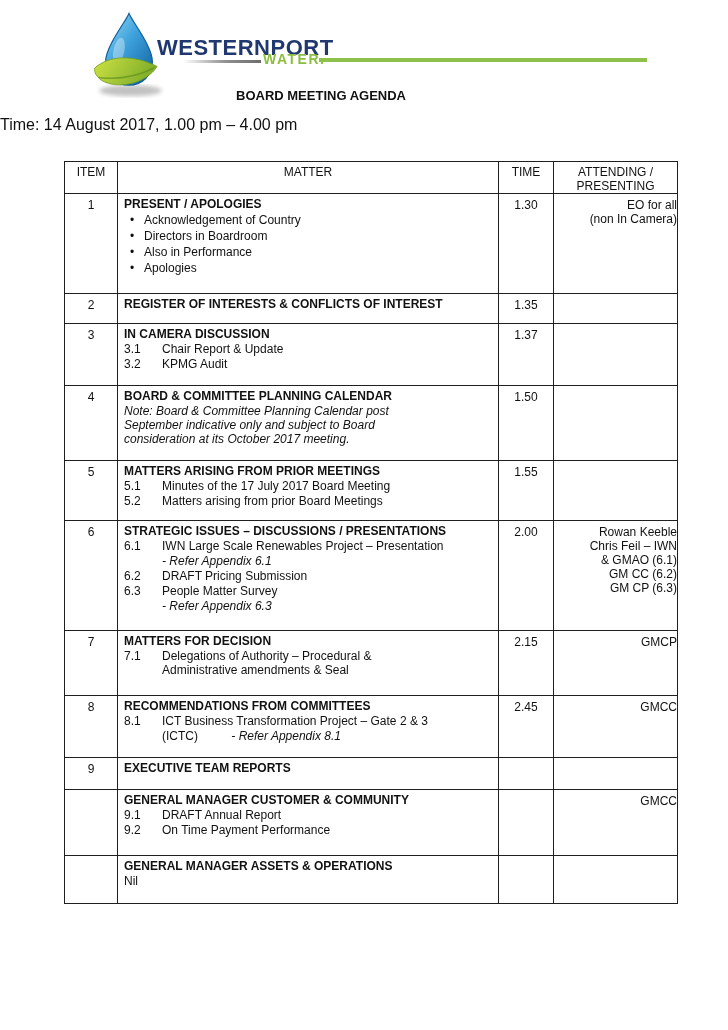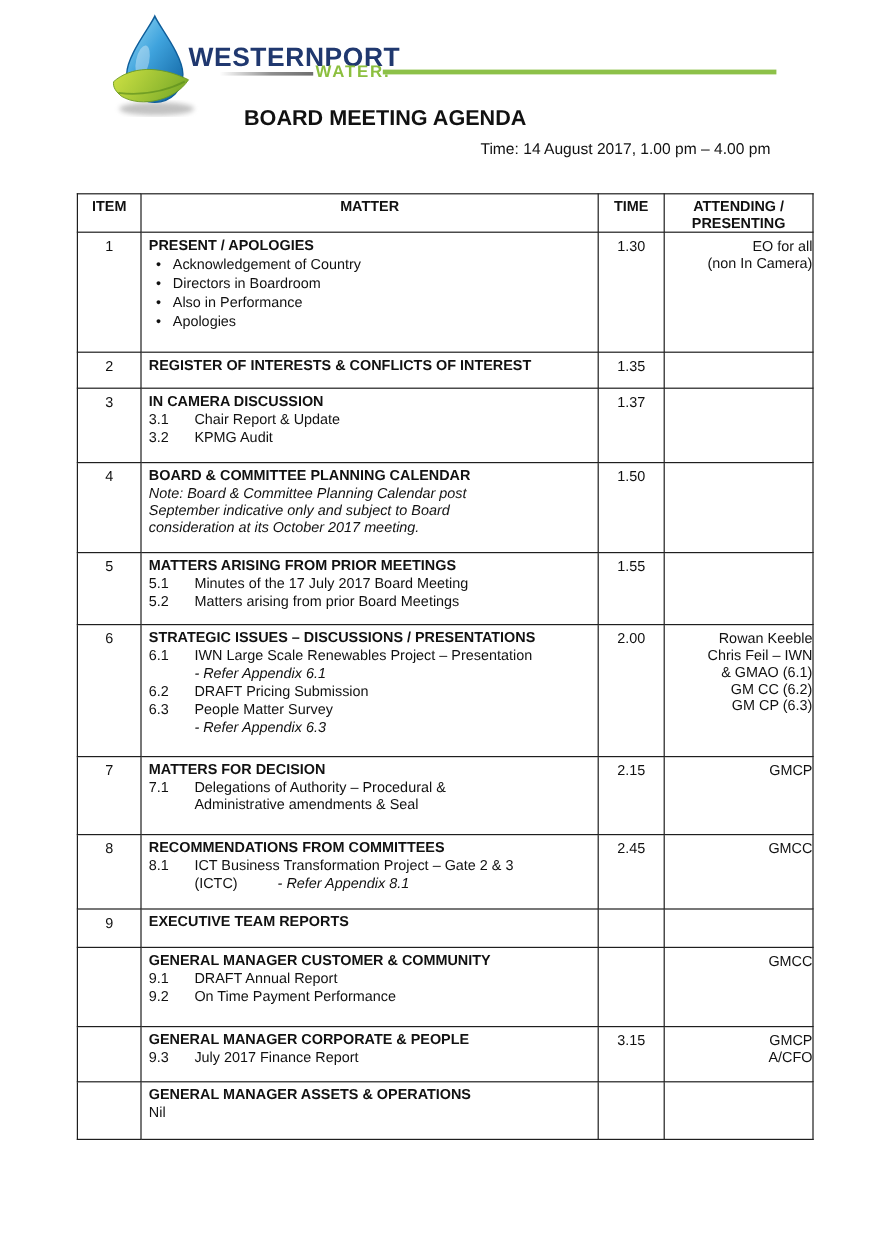--- a/index.html
+++ b/index.html
@@ -28,42 +28,42 @@
     color:#8CBF3F; line-height:14px;
   }
   .green-rule {
     position:absolute; left:319px; top:58px; width:328px; height:4px;
     background:#8DC149;
   }
 
   
   .doc-title {
     position:absolute; left:0; top:88px; width:642px;
-    text-align:center; font-weight:bold; font-size:18px;
-  }
-  .doc-time  { position:absolute; left:0; top:116px; width:642px; text-align:right; font-size:13px; }
+    text-align:center; font-weight:bold; font-size:13px;
+  }
+  .doc-time  { position:absolute; left:0; top:116px; width:642px; text-align:left; font-size:16px; }
   .doc-venue { position:absolute; left:0; top:132px; width:642px; text-align:center; font-size:12px; }
 
   
   table.agenda {
     position:absolute; left:64px; top:161px;
     border-collapse:collapse; table-layout:fixed; width:613px;
   }
   .c-item   { width:53px; }
   .c-matter { width:381px; }
   .c-time   { width:55px; }
   .c-att    { width:124px; }
 
   table.agenda th, table.agenda td {
     border:1px solid #1f1f1f;
     vertical-align:top;
     font-size:12px; line-height:14px;
   }
   table.agenda th {
-    font-weight:bold; text-align:center; padding-top:3px;
+    font-weight:normal; text-align:center; padding-top:3px;
   }
   td.item { text-align:center; padding-top:4px; }
   td.matter { padding:3px 4px 2px 6px; }
   td.time { text-align:center; padding-top:4px; }
   td.att  { text-align:right; padding-top:4px; line-height:14px; }
 
   .hd { font-weight:bold; line-height:14px; margin-bottom:1px; }
   .bul { display:flex; line-height:16px; }
   .bdot { flex:0 0 20px; padding-left:6px; }
   .sub { display:flex; line-height:14px; margin-top:1px; }
@@ -305,35 +305,20 @@
               <span class="num">9.2</span>
               <span class="txt">On Time Payment Performance</span>
             </div>
         </td>
         <td class="time"></td>
         <td class="att">
           <div>GMCC</div>
         </td>
       </tr>
 
-      <tr style="height:46px">
-        <td class="item"></td>
-        <td class="matter">
-          <div class="hd">GENERAL MANAGER CORPORATE &amp; PEOPLE</div>
-          <div class="sub">
-              <span class="num">9.3</span>
-              <span class="txt">July 2017 Finance Report</span>
-            </div>
-        </td>
-        <td class="time">3.15</td>
-        <td class="att">
-          <div>GMCP</div>
-          <div>A/CFO</div>
-        </td>
-      </tr>
 
       <tr style="height:48px">
         <td class="item"></td>
         <td class="matter">
           <div class="hd">GENERAL MANAGER ASSETS &amp; OPERATIONS</div>
           <div class="plain">Nil</div>
         </td>
         <td class="time"></td>
         <td class="att"></td>
       </tr>

